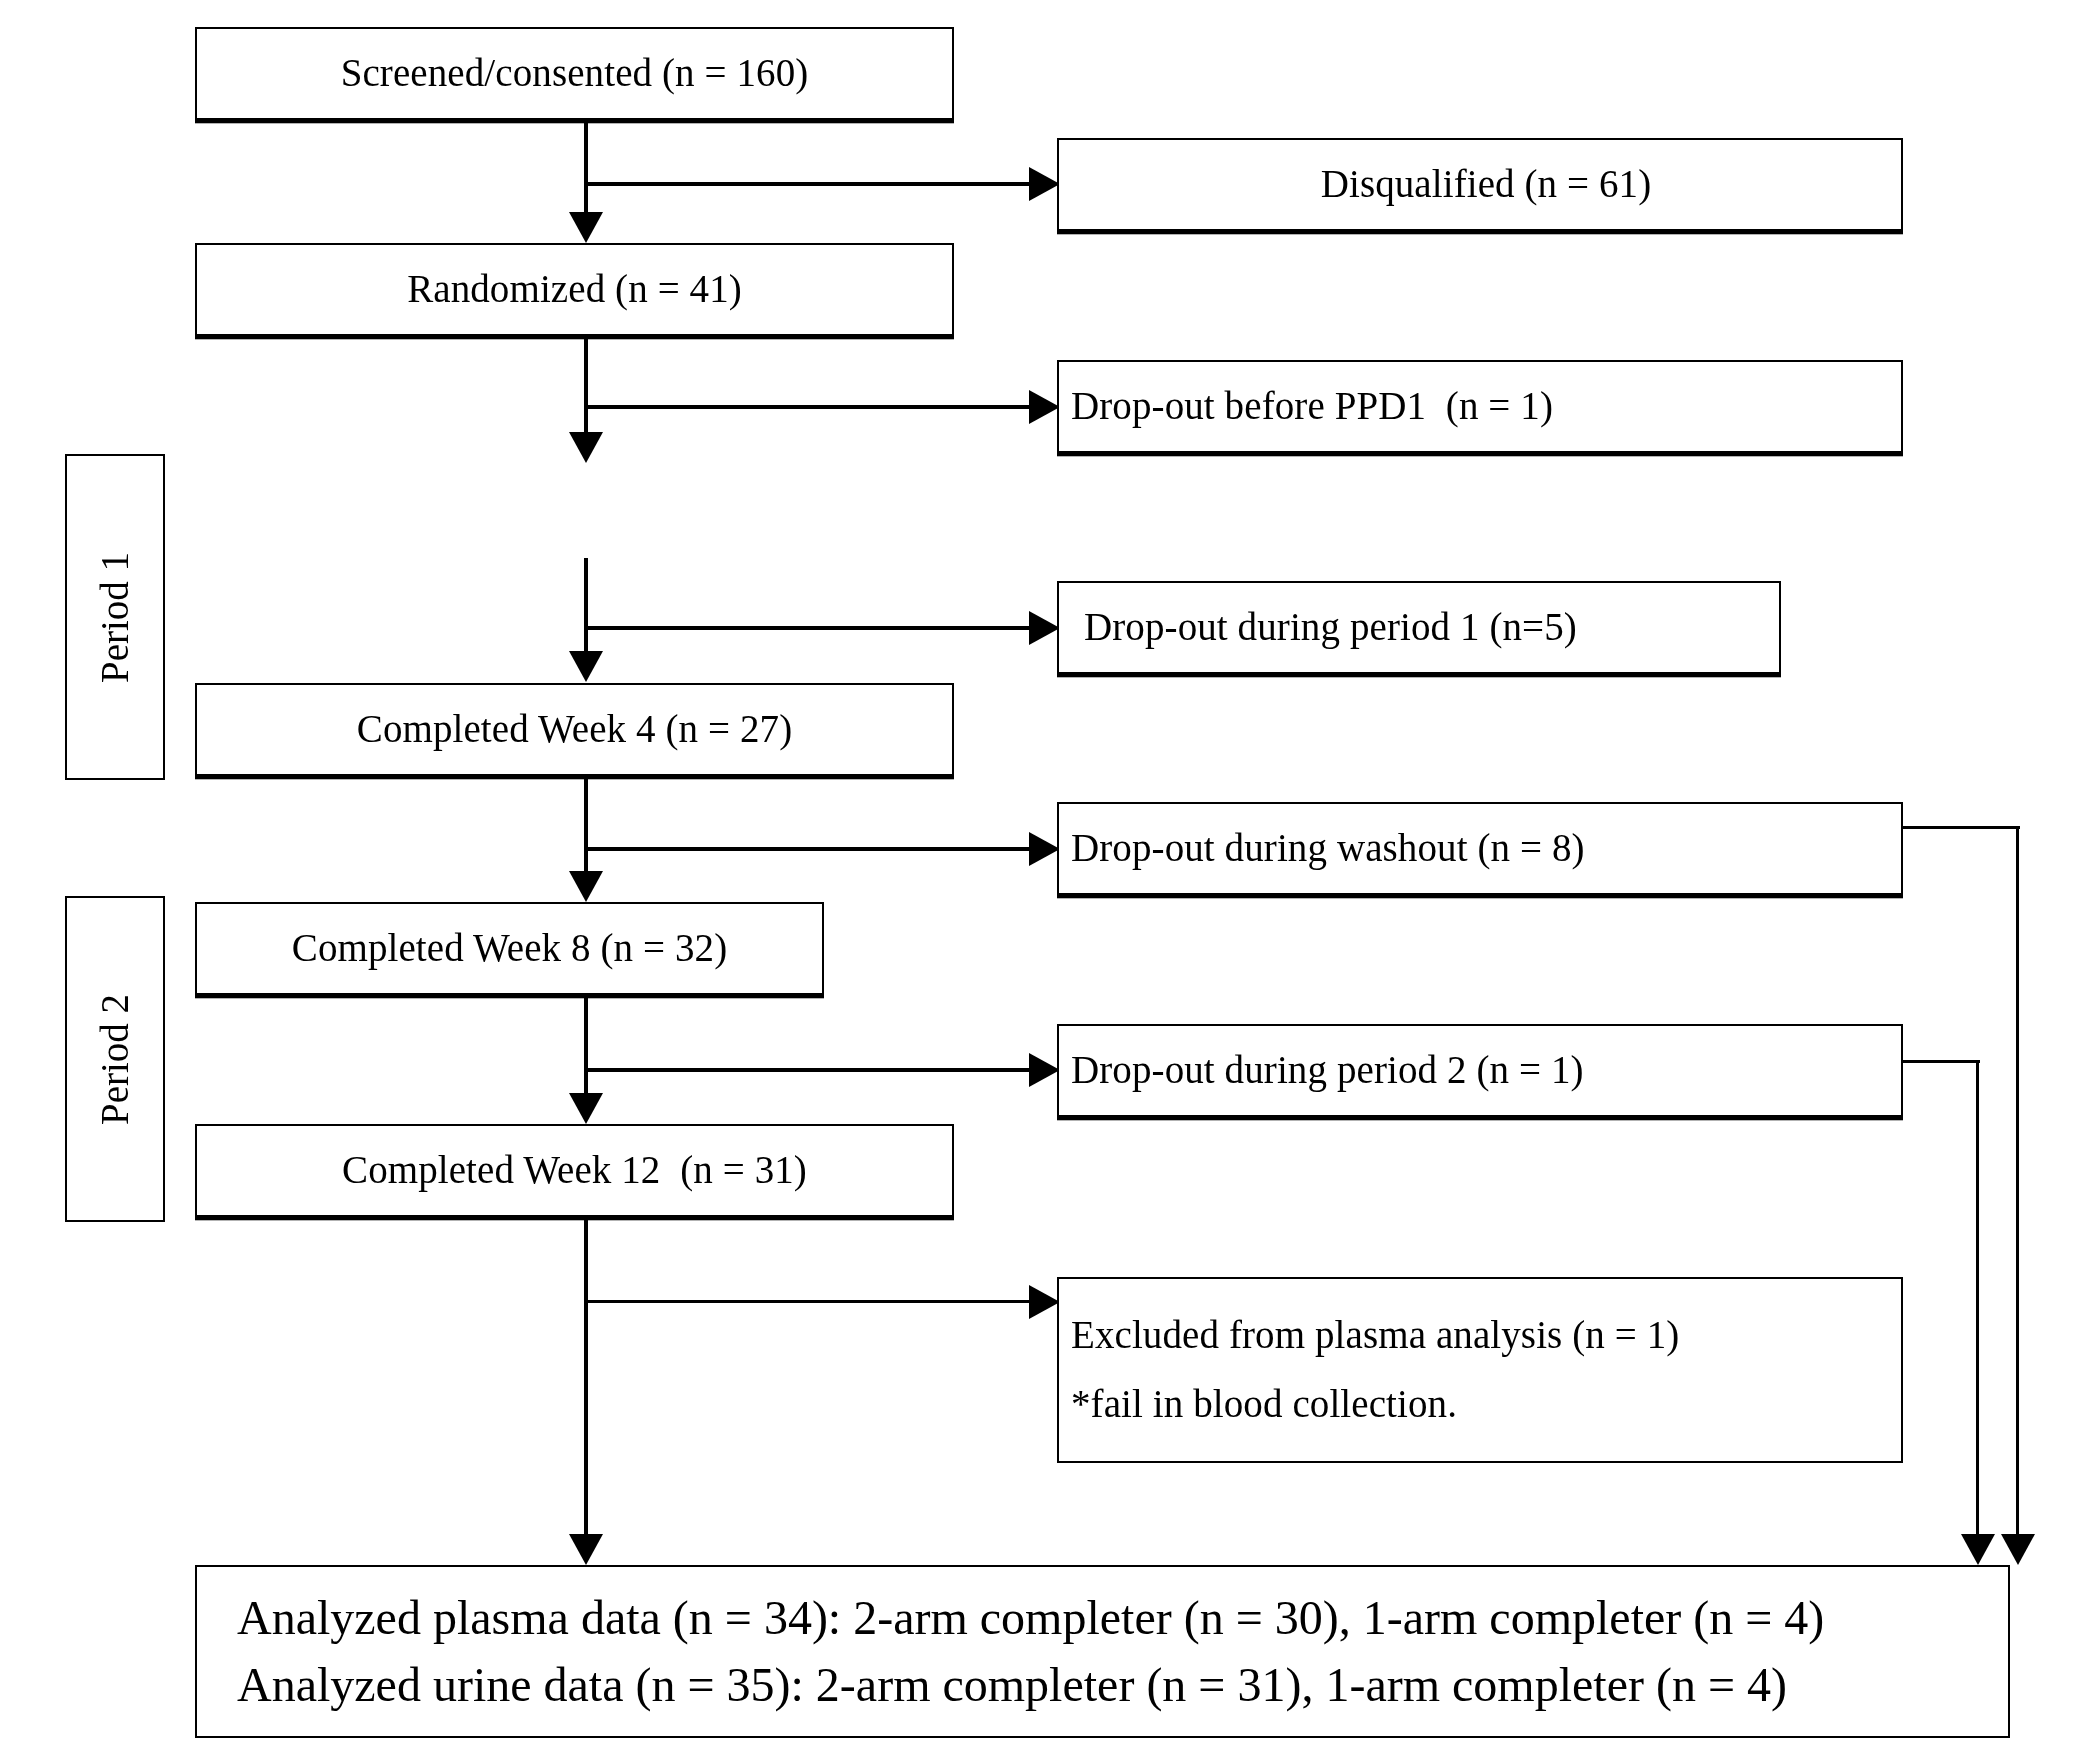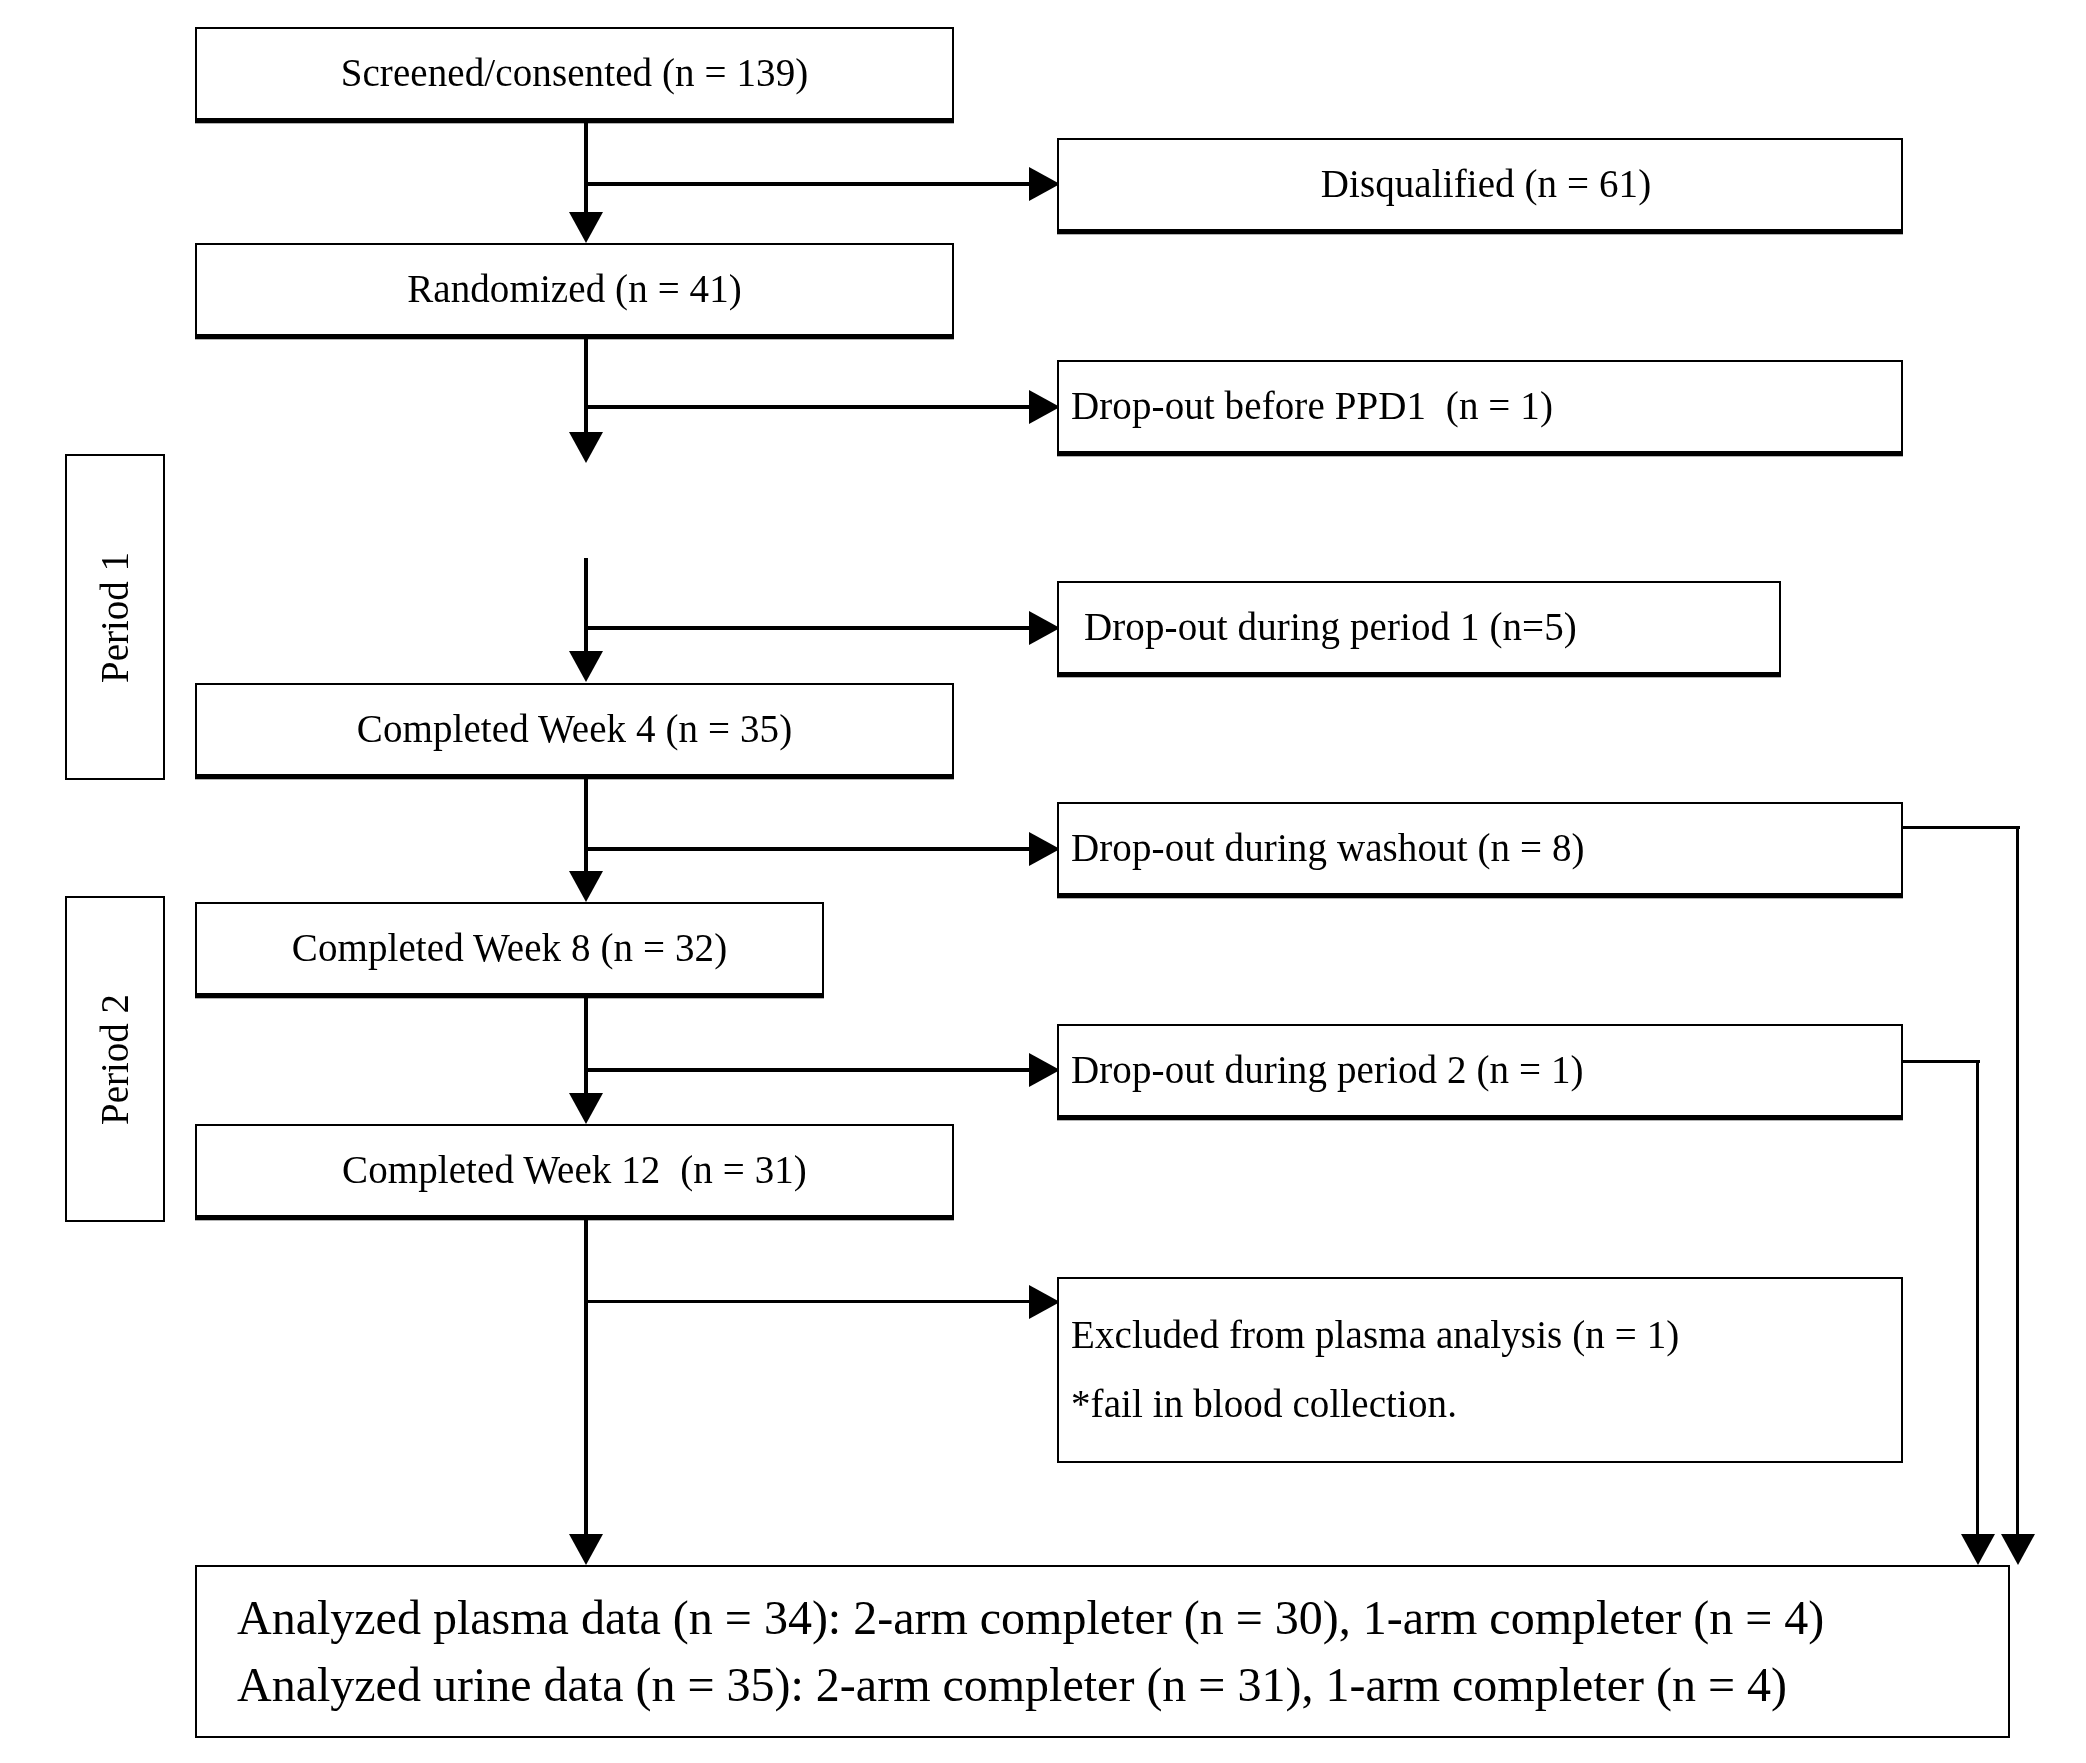--- a/index.html
+++ b/index.html
@@ -119,30 +119,30 @@
     align-items: flex-start;
   }
   .twoline .txt { padding: 8px 0 8px 12px; }
 </style>
 </head>
 <body>
 
 <div id="stage">
 
   <div class="box centered shadow" style="left:195px; top:27px; width:759px; height:93px;">
-    <span class="txt">Screened/consented (n = 139)</span>
+    <span class="txt">Screened/consented (n = 160)</span>
   </div>
 
   <div class="box centered shadow" style="left:195px; top:243px; width:759px; height:93px;">
     <span class="txt">Randomized (n = 41)</span>
   </div>
 
 
   <div class="box centered shadow" style="left:195px; top:683px; width:759px; height:93px;">
-    <span class="txt">Completed Week 4 (n = 35)</span>
+    <span class="txt">Completed Week 4 (n = 27)</span>
   </div>
 
   <div class="box centered shadow" style="left:195px; top:902px; width:629px; height:93px;">
     <span class="txt">Completed Week 8 (n = 32)</span>
   </div>
 
   <div class="box centered shadow" style="left:195px; top:1124px; width:759px; height:93px;">
     <span class="txt">Completed Week 12  (n = 31)</span>
   </div>
 

